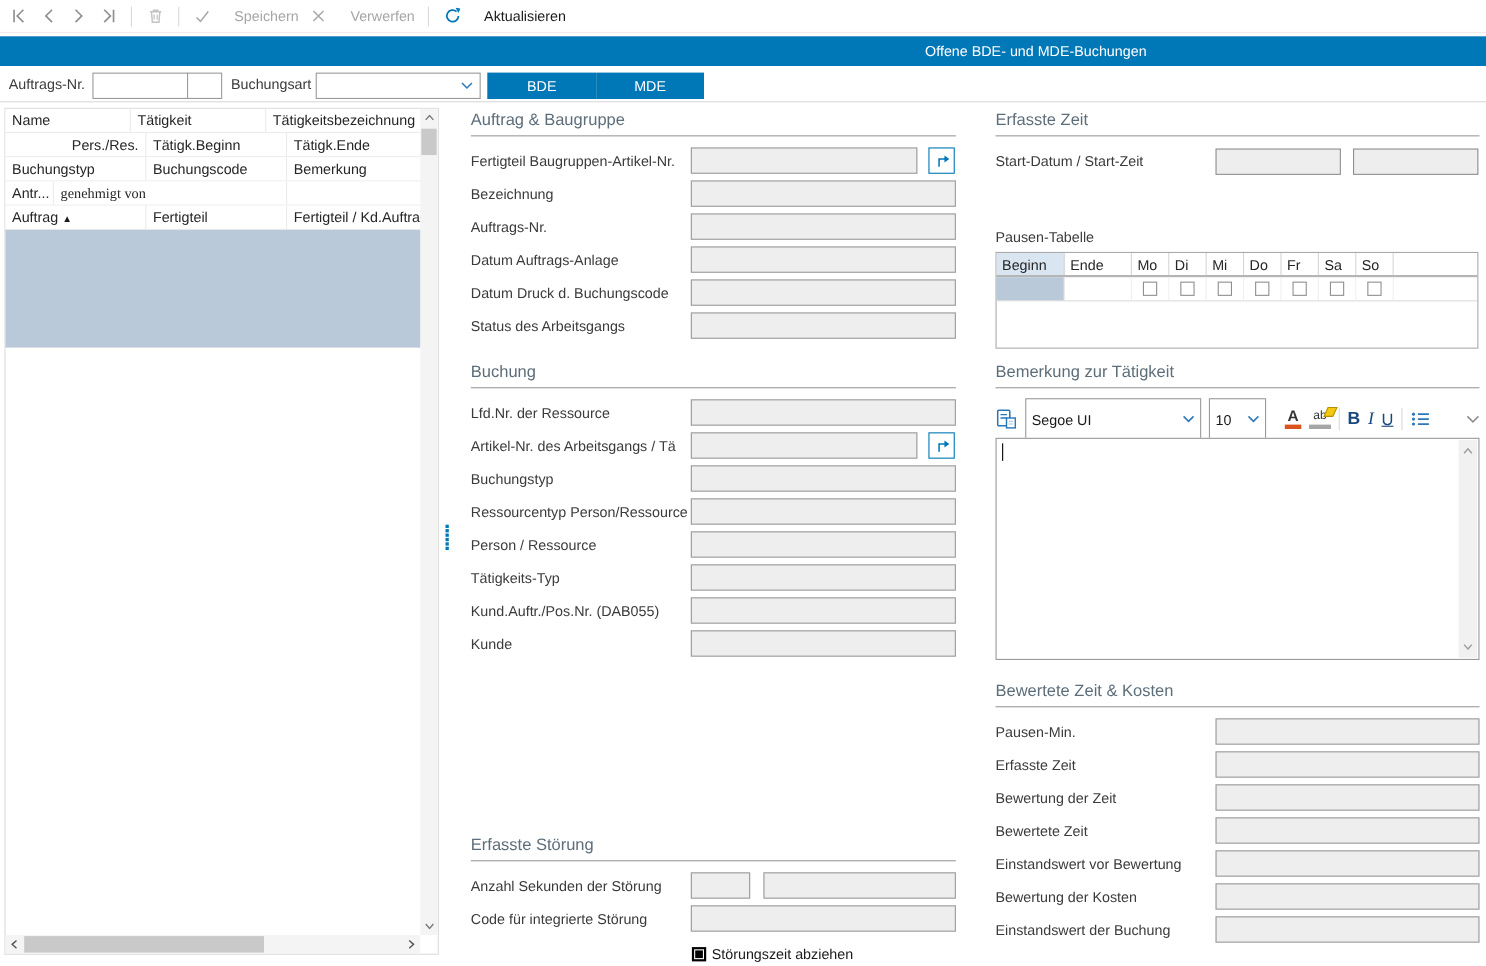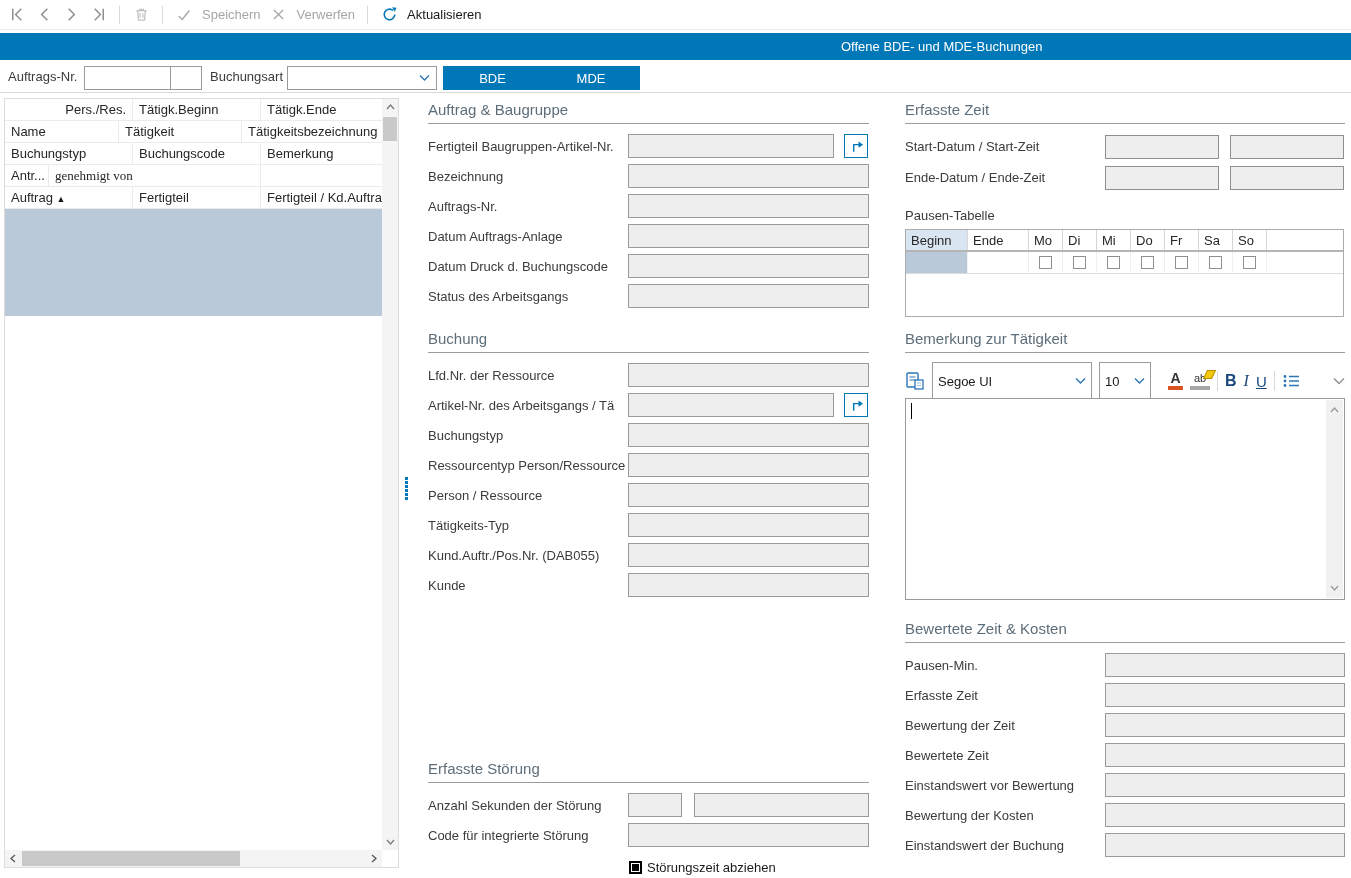--- a/index.html
+++ b/index.html
@@ -4,21 +4,21 @@
 <style>
   * { box-sizing: border-box; }
   html,body { margin:0; padding:0; }
   body { font-family:"Liberation Sans", sans-serif; background:#fff; }
   .app { position:relative; width:1351px; height:878px; background:#fff; overflow:hidden; font-size:13px; color:#3b3b3b; }
 
   
   .toolbar { position:absolute; left:0; top:0; right:0; height:30px; display:flex; align-items:center; padding-left:8px; gap:9px; border-bottom:1px solid #ededed; background:#fff; }
   .tb-sep { width:1px; height:18px; background:#d9d9d9; margin:0 3px; }
   .tb-ic { width:18px; height:18px; display:inline-flex; align-items:center; justify-content:center; }
-  .tb-btn { display:inline-flex; align-items:center; gap:9px; color:#a6a6a6; cursor:default; }
+  .tb-btn { display:inline-flex; align-items:center; gap:20px; color:#a6a6a6; cursor:default; }
   .tb-btn.enabled { color:#1a1a1a; }
 
   
   .titlebar { position:absolute; left:0; right:0; top:33px; height:27px; background:#0077b6; }
   .titlebar .t { position:absolute; left:841px; top:0; line-height:27px; color:#fff; font-size:13px; }
 
   
   .filterrow { position:absolute; left:0; right:0; top:62px; height:31px; border-bottom:1px solid #d9d9d9; background:#fff; }
   .filterrow .lbl { position:absolute; top:0; line-height:30px; color:#3b3b3b; }
   .f-input { position:absolute; top:4px; height:24px; border:1px solid #9a9a9a; background:#fff; padding:0 4px; font:13px "Liberation Sans",sans-serif; color:#1a1a1a; }
@@ -179,28 +179,28 @@
     <div class="tabbtn" style="left:443px; width:99px;">
       <span>BDE</span>
     </div>
     <div class="tabbtn" style="left:542px; width:98px;">
       <span>MDE</span>
     </div>
   </div>
 
   <div class="grid-panel">
     <div class="g-row">
+      <div class="g-cell" style="width:114px;">Name</div>
+      <div class="g-cell" style="width:123px;">Tätigkeit</div>
+      <div class="g-cell last">Tätigkeitsbezeichnung</div>
+    </div>
+    <div class="g-row">
       <div class="g-cell r" style="width:128px;">Pers./Res.</div>
       <div class="g-cell" style="width:128px;">Tätigk.Beginn</div>
       <div class="g-cell last">Tätigk.Ende</div>
-    </div>
-    <div class="g-row">
-      <div class="g-cell" style="width:114px;">Name</div>
-      <div class="g-cell" style="width:123px;">Tätigkeit</div>
-      <div class="g-cell last">Tätigkeitsbezeichnung</div>
     </div>
     <div class="g-row">
       <div class="g-cell" style="width:128px;">Buchungstyp</div>
       <div class="g-cell" style="width:128px;">Buchungscode</div>
       <div class="g-cell last">Bemerkung</div>
     </div>
     <div class="g-row">
       <div class="g-cell" style="width:44px;">Antr...</div>
       <div class="g-cell" style="width:212px;font-family:Liberation Serif, serif;">genehmigt von</div>
       <div class="g-cell last"></div>
@@ -350,25 +350,20 @@
         <span class="cl">Störungszeit abziehen</span>
       </div>
     </div>
   </div>
 
   <div class="section" style="left:905px; top:101px; width:440px;">
     <div class="sec-title">Erfasste Zeit</div>
     <div class="fields">
       <div class="zrow">
         <span class="flabel">Start-Datum / Start-Zeit</span>
-        <span class="zi"></span>
-        <span class="zi"></span>
-      </div>
-      <div class="zrow">
-        <span class="flabel">Ende-Datum / Ende-Zeit</span>
         <span class="zi"></span>
         <span class="zi"></span>
       </div>
     </div>
   </div>
 
   <div class="pausen-label">Pausen-Tabelle</div>
   <div class="pausen">
     <div class="p-hrow">
       <div class="p-hcell" style="width:62px; background:#d9e6f1;">Beginn</div>

